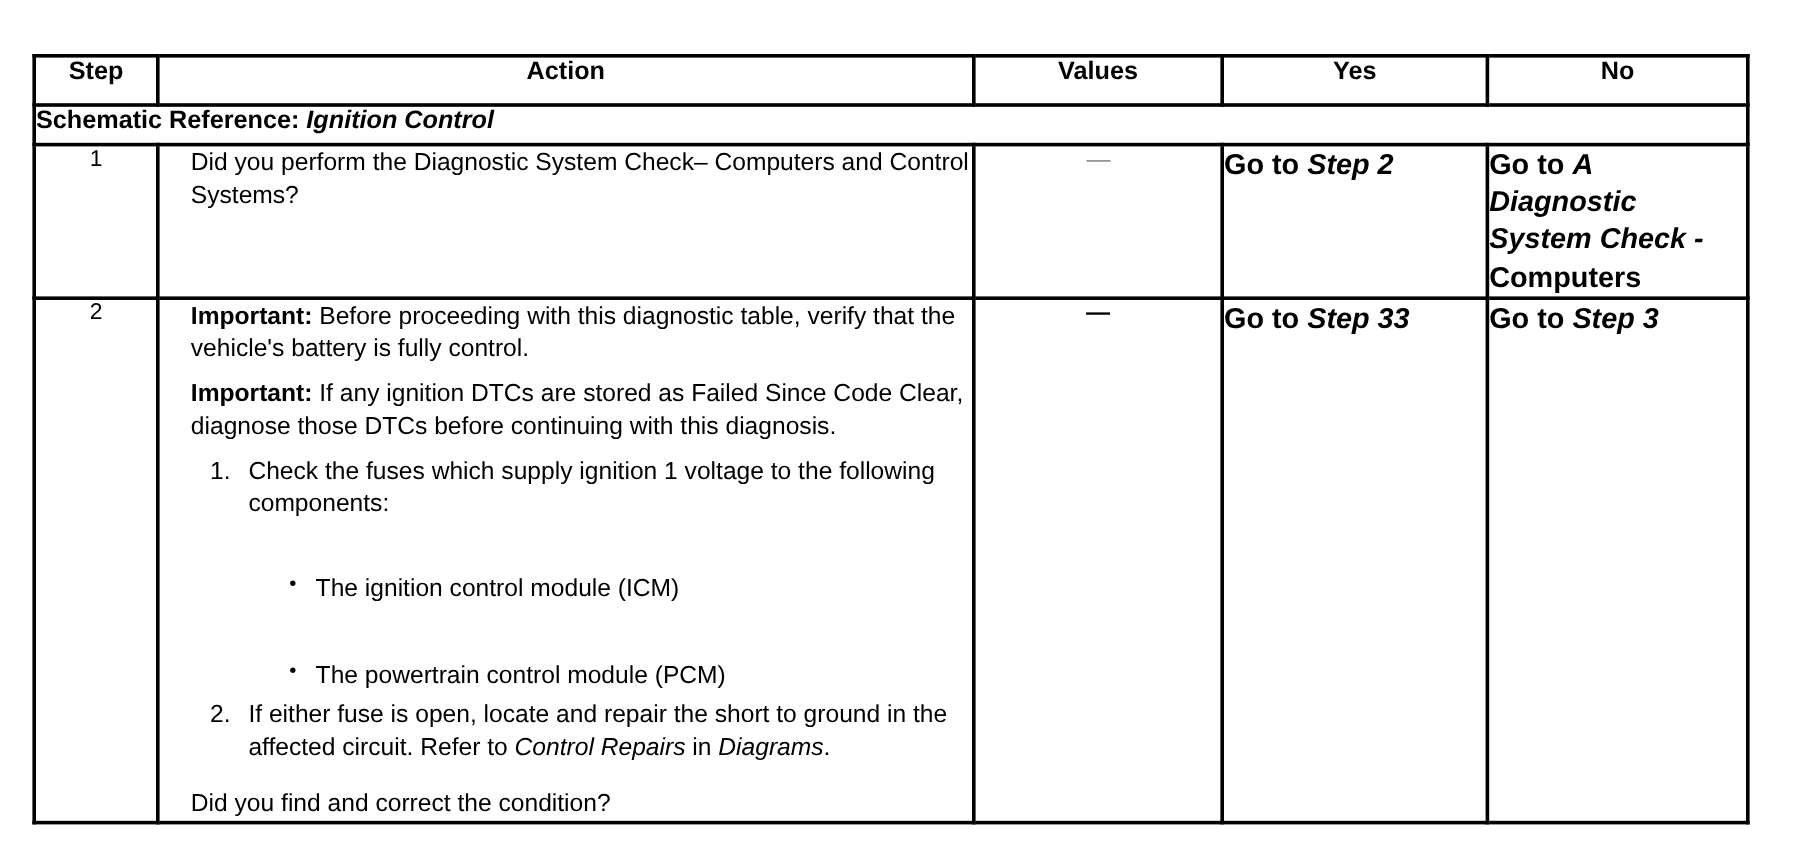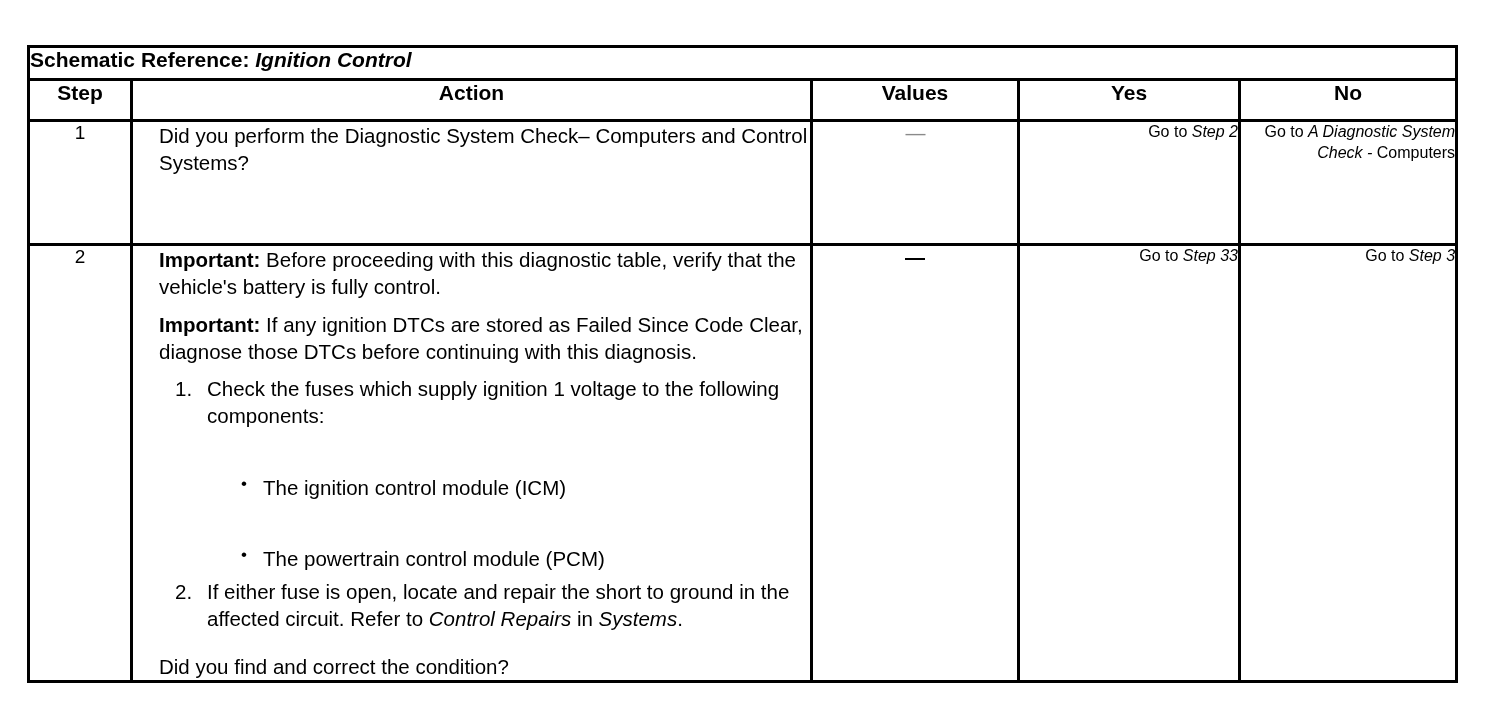--- a/index.html
+++ b/index.html
@@ -77,24 +77,25 @@
   }
   .values-cell {
     text-align: center;
     vertical-align: middle;
     font-size: 20px;
   }
   .dash-faint { color: #8a8a8a; letter-spacing: -1px; }
   .dash-solid { font-weight: bold; }
 
   .yes-cell, .no-cell {
-    text-align: right;
-    font-size: 16px;
+    text-align: left;
+    font-size: 24px;
     line-height: 1.3;
     padding: 6px 6px 8px 6px;
+    font-weight: bold;
   }
   .v-bottom { vertical-align: bottom; }
   .v-top    { vertical-align: top; }
   em { font-style: italic; }
   .b { font-weight: bold; }
 
   .para { margin: 0 0 10px 0; padding-left: 26px; }
   .para:last-child { margin-bottom: 0; }
 
   ol.numlist {
@@ -144,32 +145,32 @@
   <table class="diag-table">
     <colgroup>
       <col class="col-step">
       <col class="col-action">
       <col class="col-values">
       <col class="col-yes">
       <col class="col-no">
     </colgroup>
     <tbody>
       <tr>
-        <td class="schematic-cell" colspan="5">
-          <span class="lbl">Schematic Reference:</span>
-          <span class="val">Ignition Control</span>
-        </td>
-      </tr>
-
-      <tr>
         <td class="hdr">Step</td>
         <td class="hdr">Action</td>
         <td class="hdr">Values</td>
         <td class="hdr">Yes</td>
         <td class="hdr">No</td>
+      </tr>
+
+      <tr>
+        <td class="schematic-cell" colspan="5">
+          <span class="lbl">Schematic Reference:</span>
+          <span class="val">Ignition Control</span>
+        </td>
       </tr>
 
       <tr>
         <td class="stepnum" style="height:121px;">1</td>
         <td class="action-cell">
           <p class="para">Did you perform the Diagnostic System Check– Computers and  Control  Systems?</p>
         </td>
         <td class="values-cell">
           <span class="dash-faint">—</span>
         </td>
@@ -193,21 +194,21 @@
           </p>
           <ol class="numlist">
             <li>
               <span>Check the fuses which supply ignition 1 voltage to the following components:</span>
               <ul class="bullist">
                 <li>The ignition control module (ICM)</li>
                 <li>The powertrain control module (PCM)</li>
               </ul>
             </li>
             <li>
-              <span>If either fuse is open, locate and repair the short to ground in the affected circuit. Refer to </span><em>Control Repairs</em><span> in </span><em>Systems</em><span>.</span>
+              <span>If either fuse is open, locate and repair the short to ground in the affected circuit. Refer to </span><em>Control Repairs</em><span> in </span><em>Diagrams</em><span>.</span>
             </li>
           </ol>
           <p class="para final-q">Did you find and correct the condition?</p>
         </td>
         <td class="values-cell">
           <span class="dash-solid">—</span>
         </td>
         <td class="yes-cell v-bottom">
           <span>Go to </span><em>Step 33</em>
         </td>

